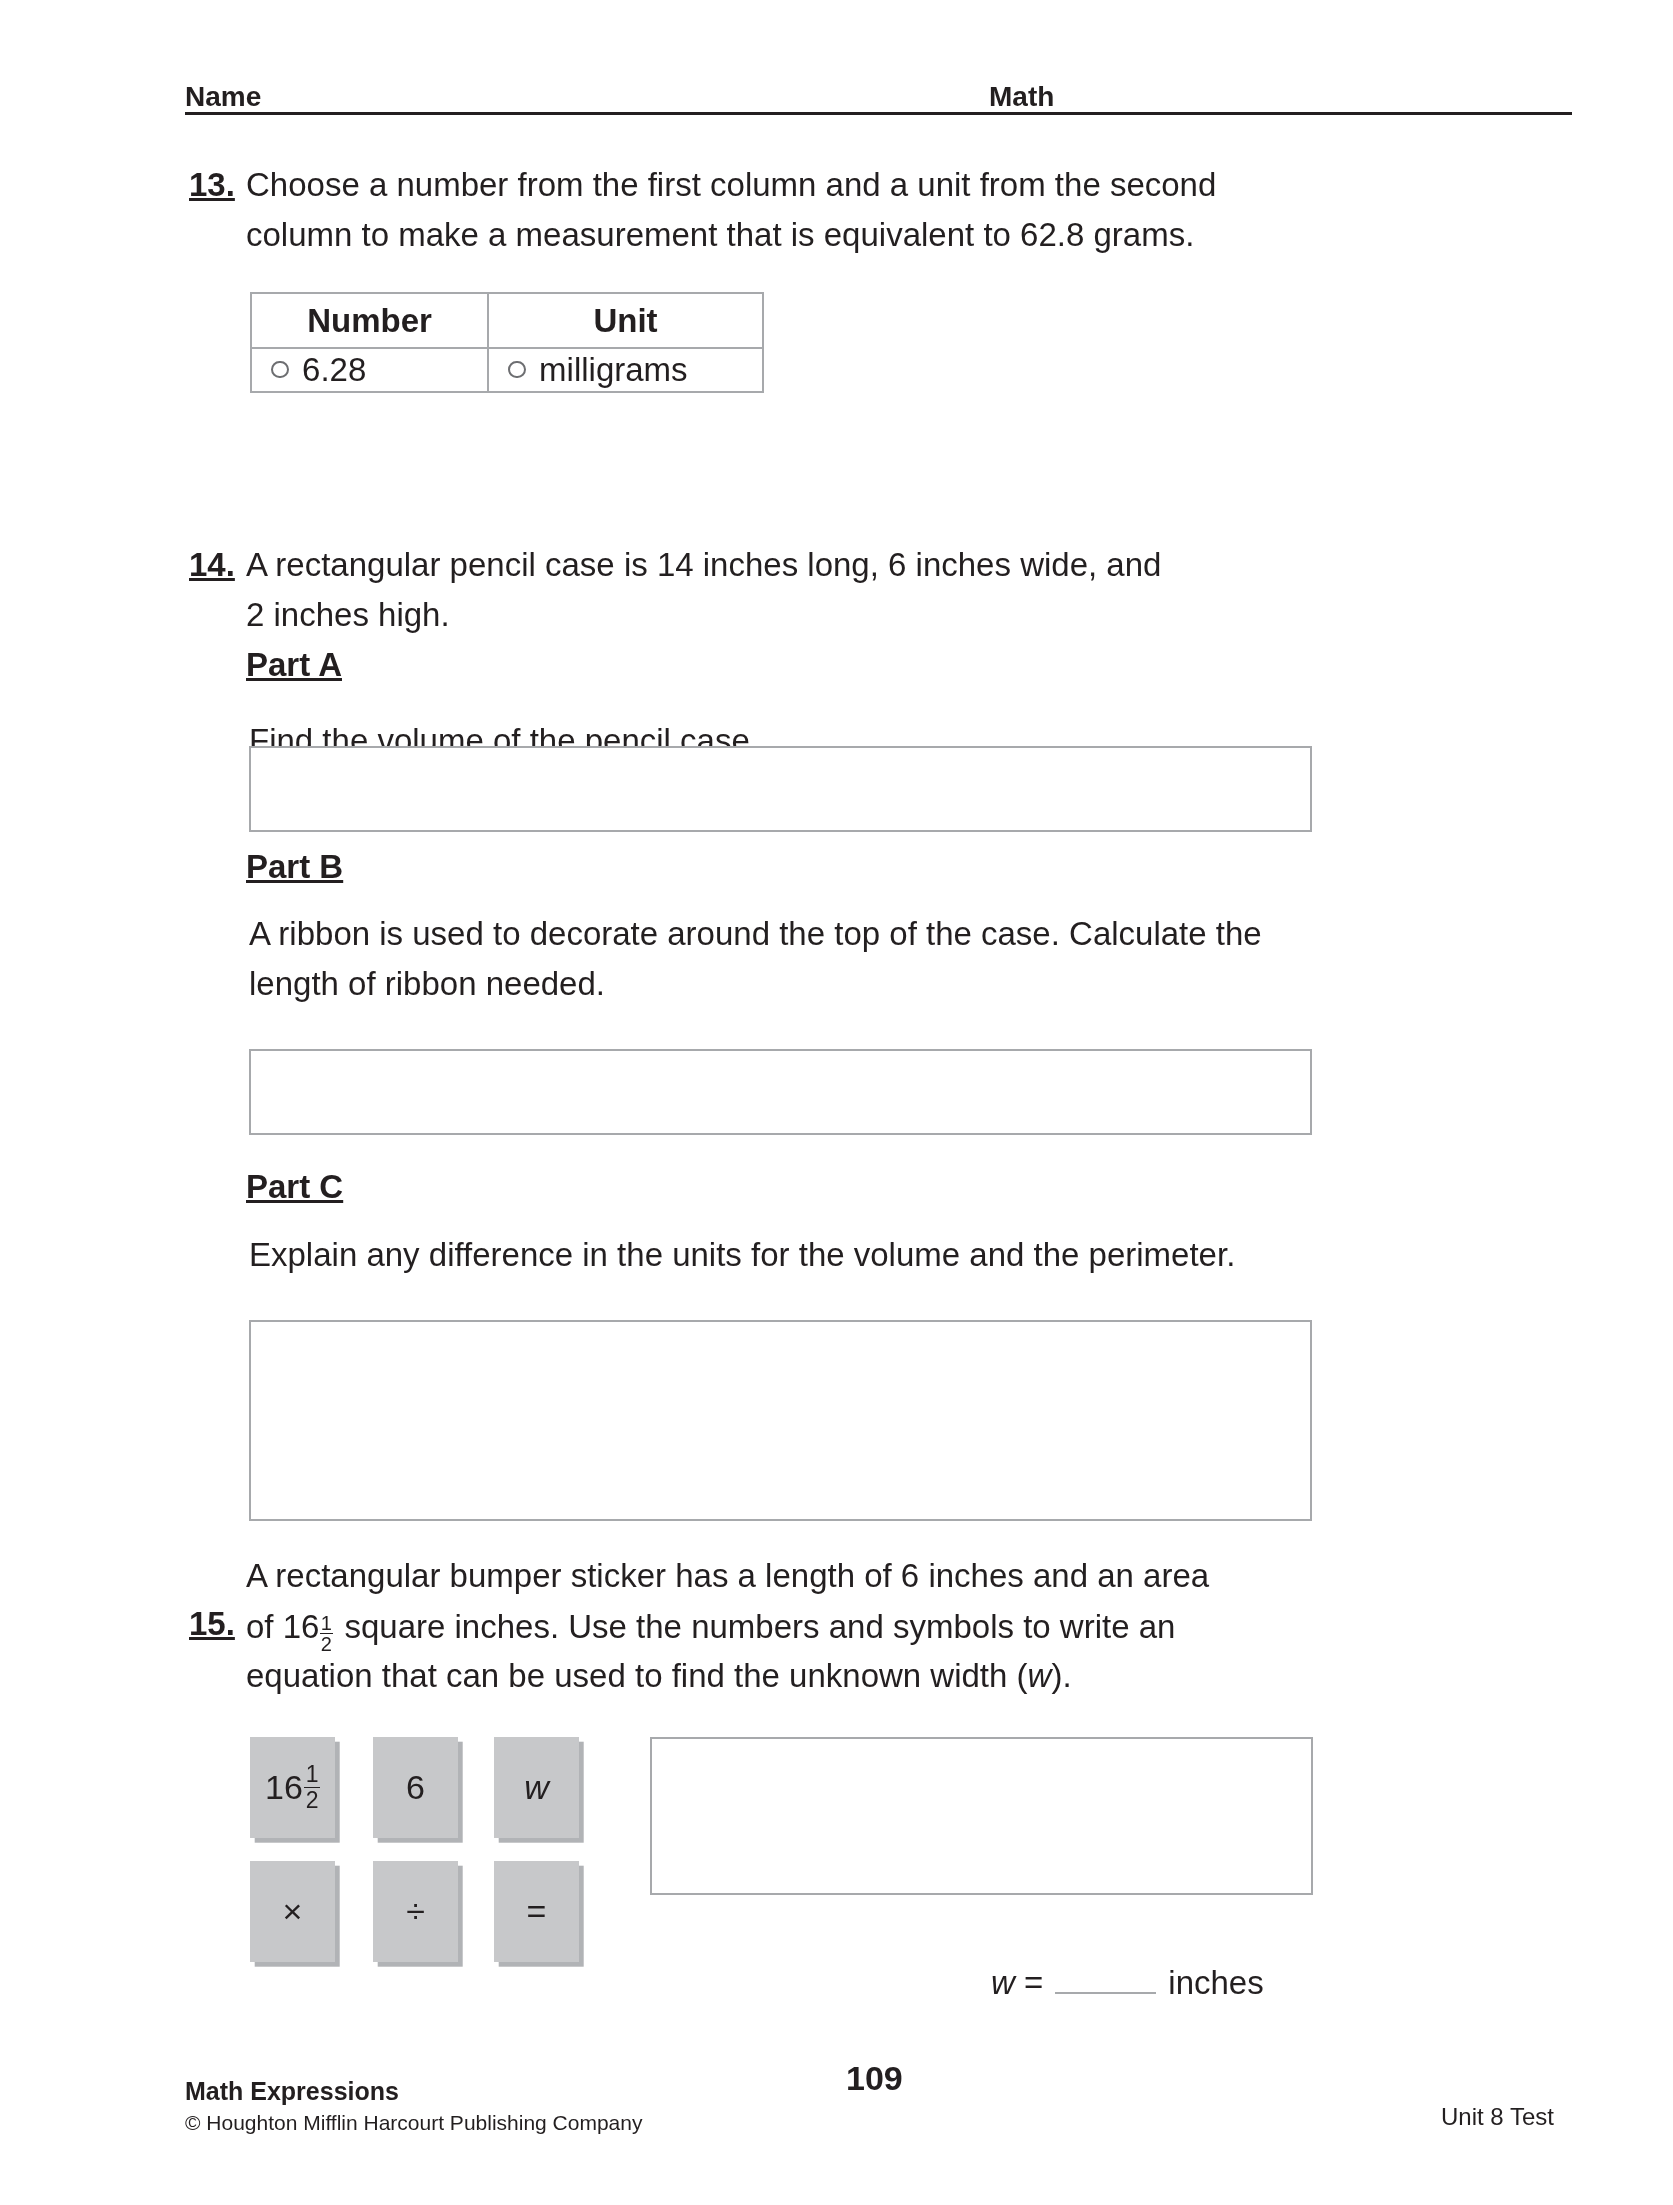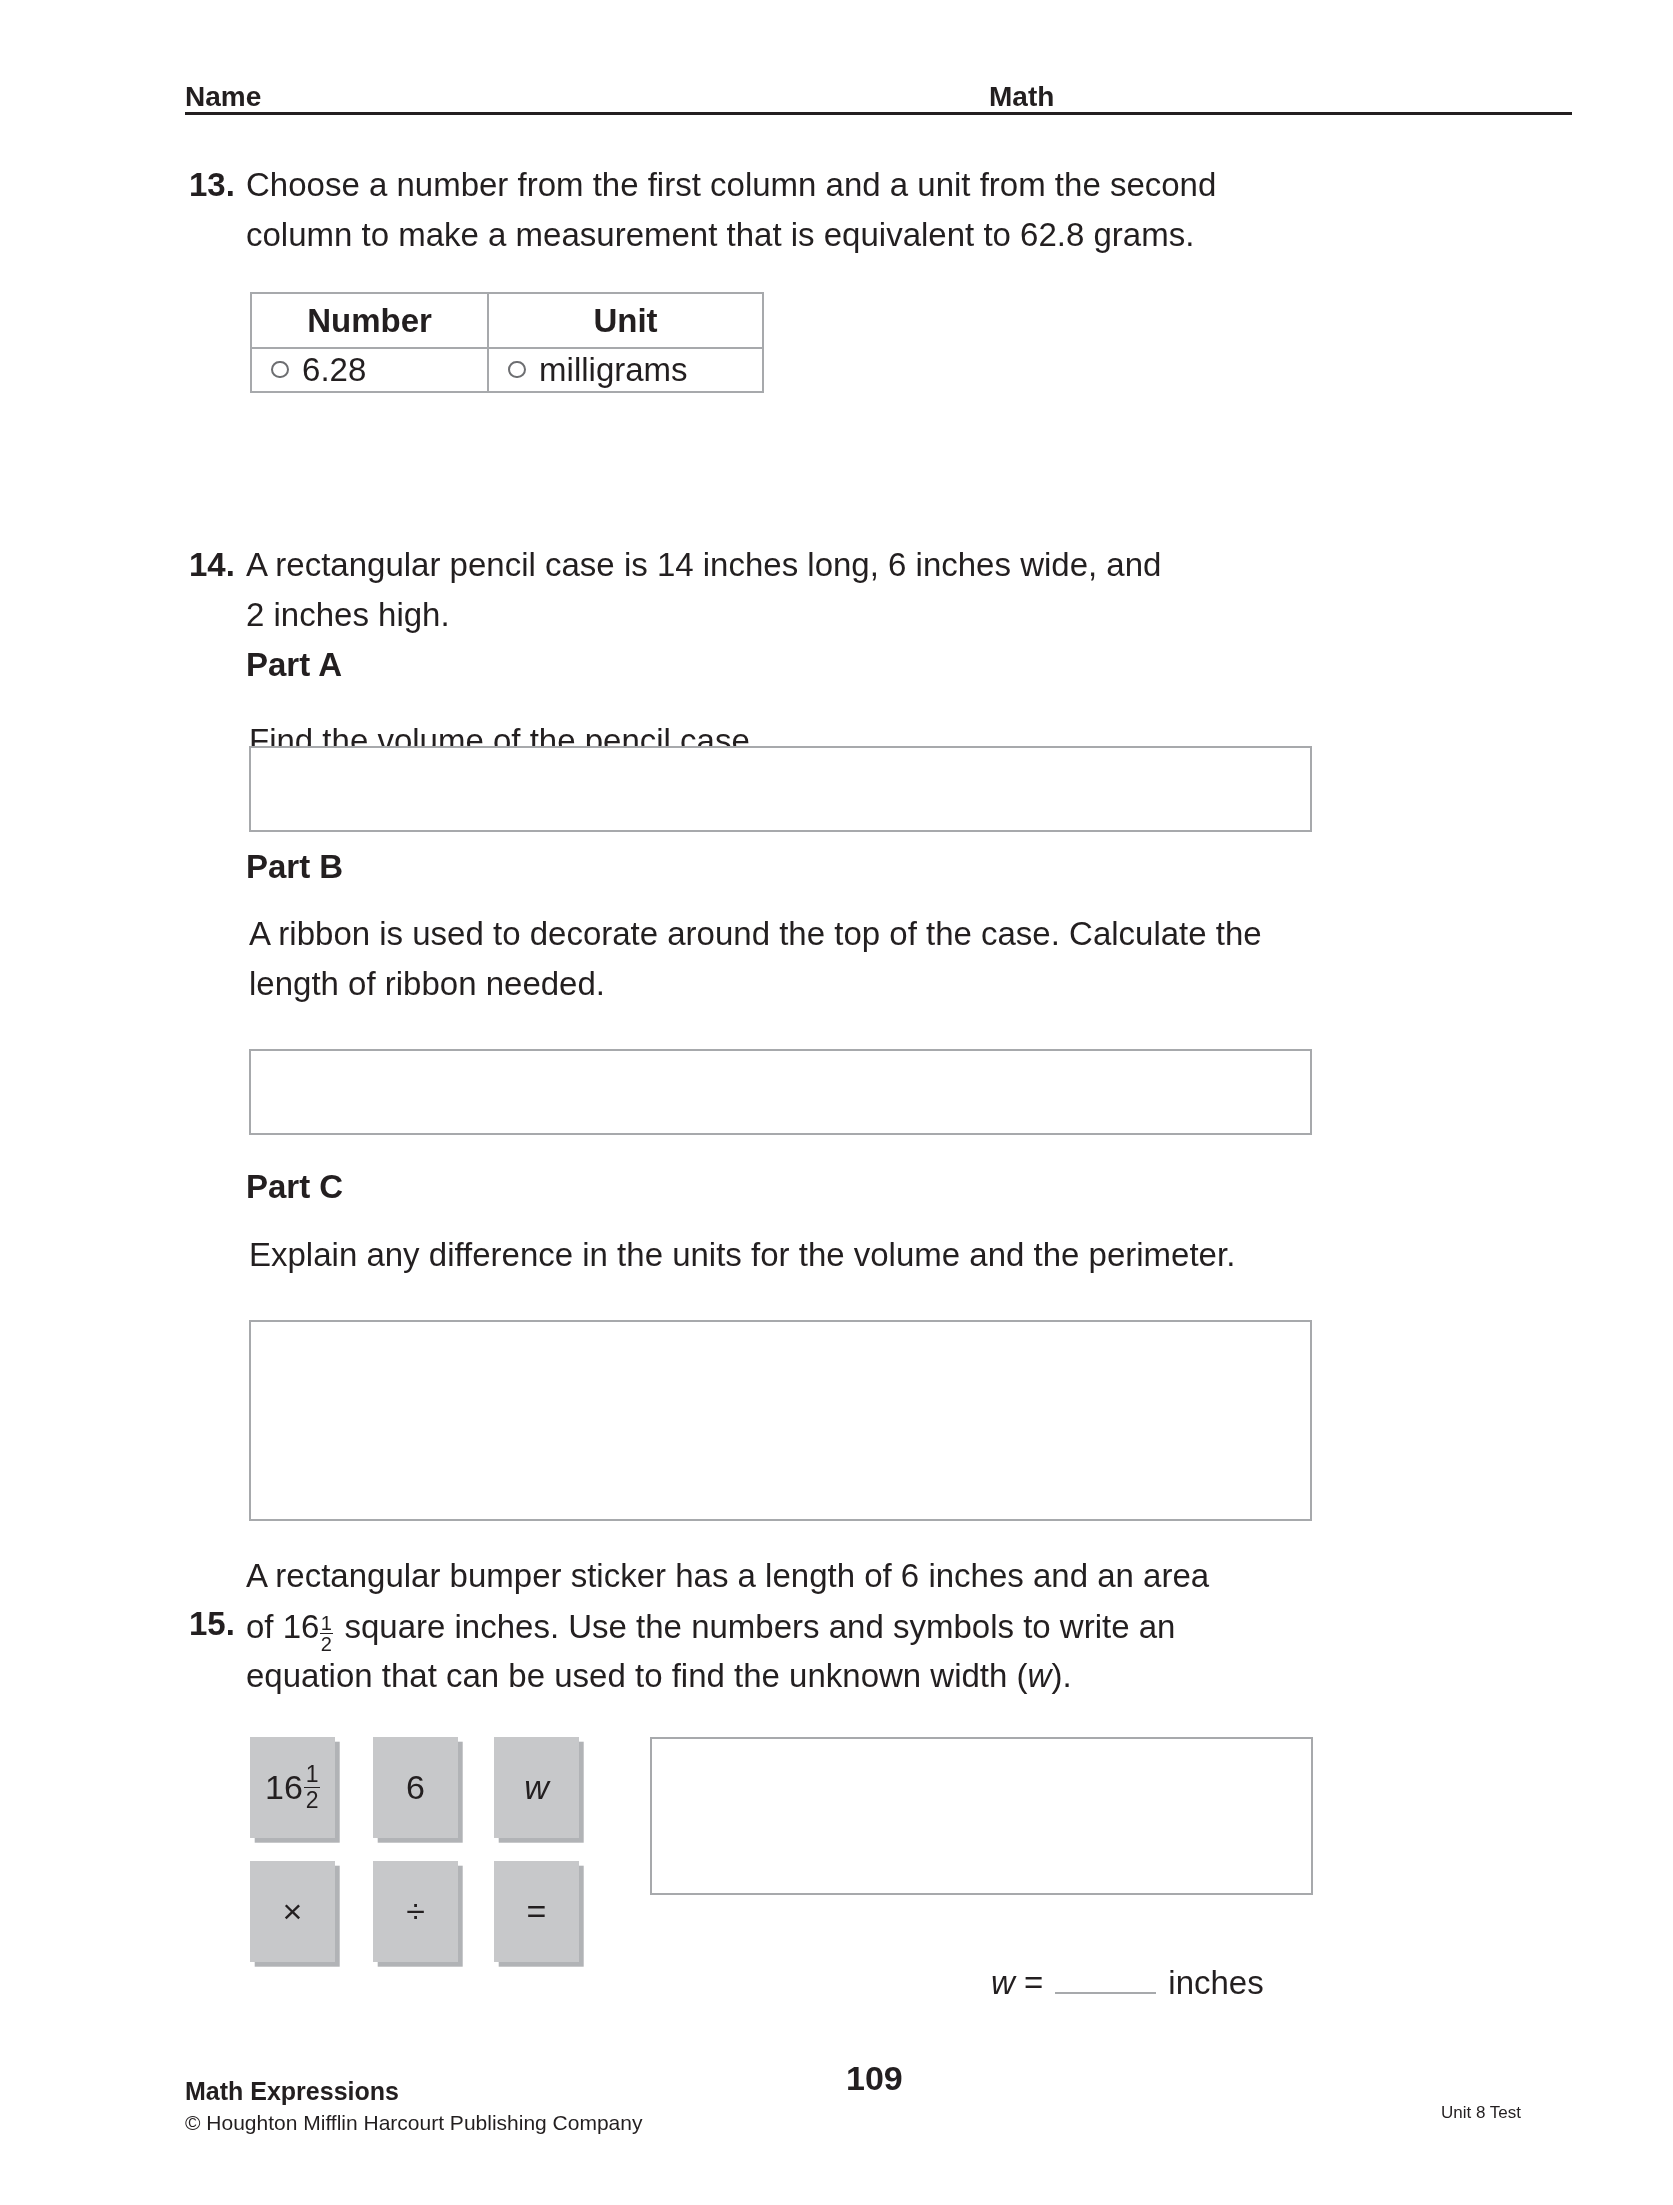--- a/index.html
+++ b/index.html
@@ -1,41 +1,41 @@
 <!DOCTYPE html>
 <html style="font-size:10.8px"><head>
 <meta charset="utf-8">
 <style>
   html, body { margin:0; padding:0; background:#ffffff; }
   body { width:1673px; height:2205px; position:relative; overflow:hidden;
          font-family:"Liberation Sans", sans-serif; color:#231f20; }
   .abs { position:absolute; white-space:nowrap; }
   .txt { font-size:33px; line-height:1; }
-  .bold { font-weight:bold; }
+  .bold { font-weight:bold;text-decoration:underline; }
   .hdr-label { font-size:28px; font-weight:bold; }
   .rule { position:absolute; background:#231f20; }
   .answer-box { position:absolute; border:2.7px solid #a7a9ac; background:#fff; box-sizing:border-box; }
   table.choice { position:absolute; left:250px; top:292px; border-collapse:collapse; font-size:33px; }
   table.choice td, table.choice th { border:2.7px solid #a7a9ac; height:42px; padding:0 0 0 19px; text-align:left; font-weight:normal; }
   table.choice th { text-align:center; font-weight:bold; padding:5px; height:43px; }
   table.choice col.c1 { width:237px; }
   table.choice col.c2 { width:275px; }
   .radio { display:inline-block; width:17.6px; height:17.6px; border:2px solid #6d6e71; border-radius:50%; vertical-align:middle; margin-right:13.5px; position:relative; top:-2.7px; box-sizing:border-box; }
   .tile { position:absolute; width:85px; height:101px; background:#c7c8ca; box-shadow:4.7px 4.7px 0 #b1b3b6; display:flex; align-items:center; justify-content:center; font-size:34px; color:#231f20; cursor:grab; }
   .frac { display:inline-flex; flex-direction:column; align-items:center; font-size:23px; line-height:1; vertical-align:middle; margin-left:1.4px; }
   .frac .num { border-bottom:1.4px solid #231f20; padding:0 1.4px 0.7px; }
   .frac .den { padding-top:1.4px; }
   .frac-inline { display:inline-flex; flex-direction:column; align-items:center; font-size:20px; line-height:1; vertical-align:middle; position:relative; top:4px; margin:0 2.7px 0 0.7px; }
   .frac-inline .num { border-bottom:1.4px solid #231f20; padding:0 0.7px; }
   .blank { display:inline-block; width:101px; border-bottom:2.7px solid #a7a9ac; margin:0 12px; vertical-align:baseline; }
   .italic { font-style:italic; }
   .footer-title { font-size:25px; font-weight:bold; }
   .footer-copy { font-size:21px; }
   .page-num { font-size:34px; font-weight:bold; }
-  .footer-unit { font-size:17px; }
+  .footer-unit { font-size:24px; }
 </style>
 </head>
 <body>
 
 <div class="abs hdr-label" style="left:185px; top:81px;">Name</div>
 <div class="abs hdr-label" style="left:989px; top:81px;">Math</div>
 <div class="rule" style="left:185px; top:112px; width:1387px; height:2.7px;"></div>
 <div class="abs" style="left:270px; top:81px; width:703px; height:31px;"></div>
 <div class="abs" style="left:1061px; top:81px; width:511px; height:31px;"></div>
 

